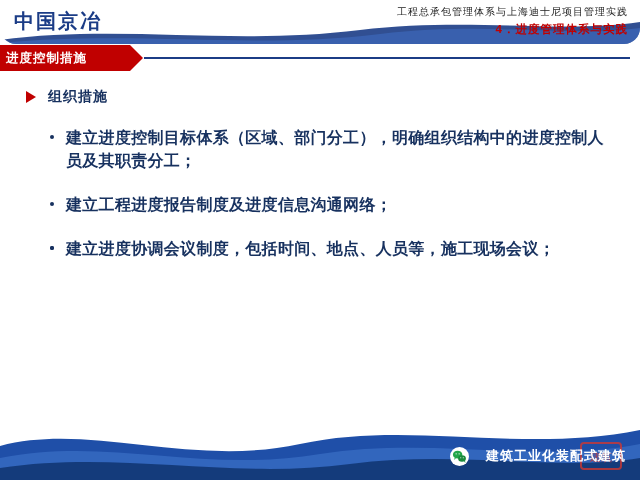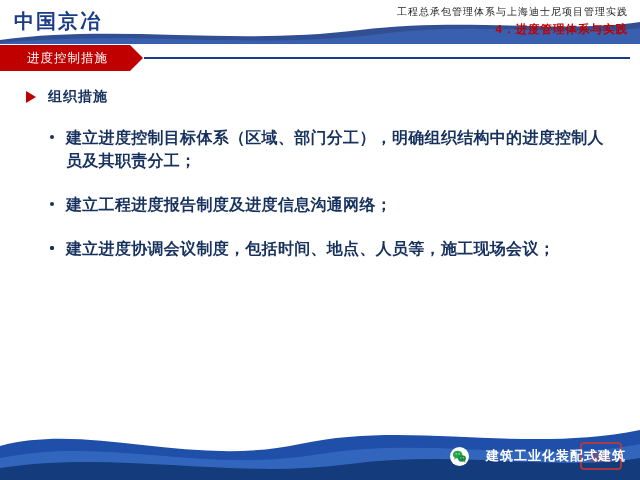--- a/index.html
+++ b/index.html
@@ -22,20 +22,21 @@
   }
 
   
   .header {
     position: absolute;
     left: 0; top: 0;
     width: 640px;
     height: 44px;
     background: #ffffff;
     overflow: hidden;
+    border-radius: 16px;
   }
   .header-bg {
     position: absolute;
     left: 0; top: 0;
     width: 640px; height: 44px;
   }
   .brand {
     position: absolute;
     left: 14px;
     top: 8px;
@@ -81,25 +82,25 @@
     position: absolute;
     right: -13px;
     top: 0;
     width: 0; height: 0;
     border-top: 13px solid transparent;
     border-bottom: 13px solid transparent;
     border-left: 13px solid #c00000;
   }
   .section-banner-label {
     position: absolute;
-    left: 27px;
+    left: 6px;
     top: 5px;
     color: #ffffff;
     font-size: 12.5px;
-    font-weight: normal;
+    font-weight: bold;
     letter-spacing: 1px;
     white-space: nowrap;
   }
   .banner-rule {
     position: absolute;
     left: 144px;
     top: 57px;
     width: 486px;
     height: 2px;
     background: #1b3c86;

